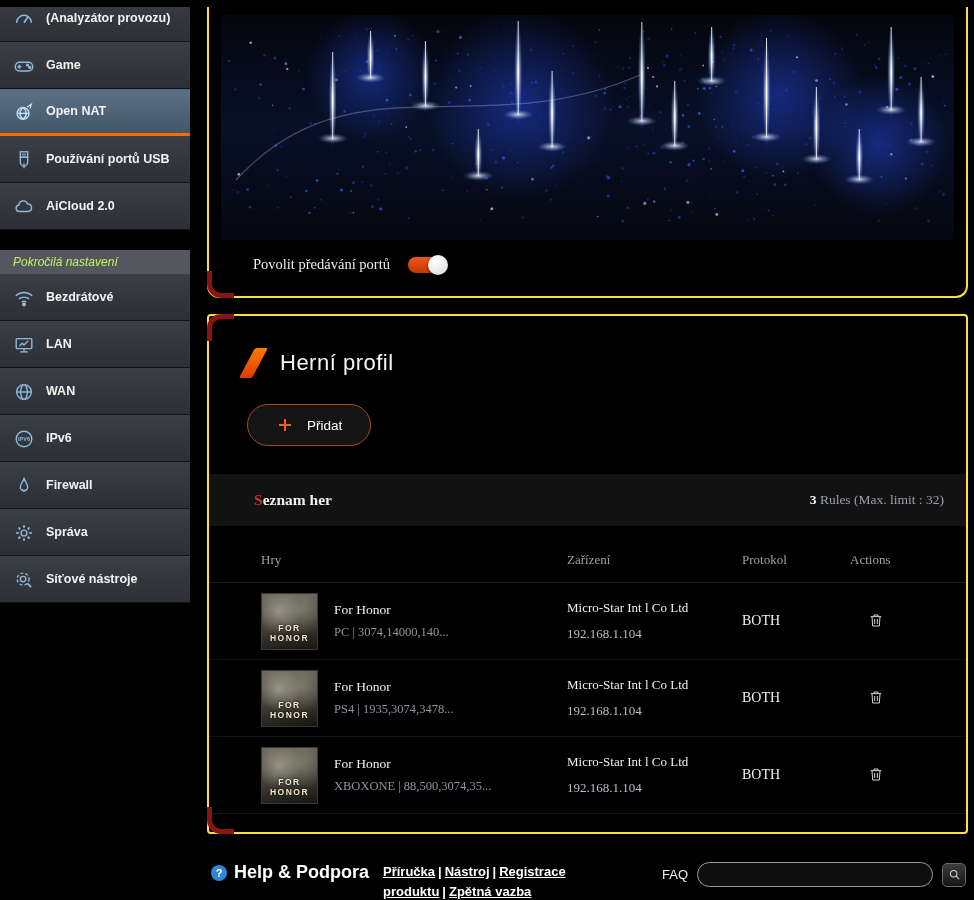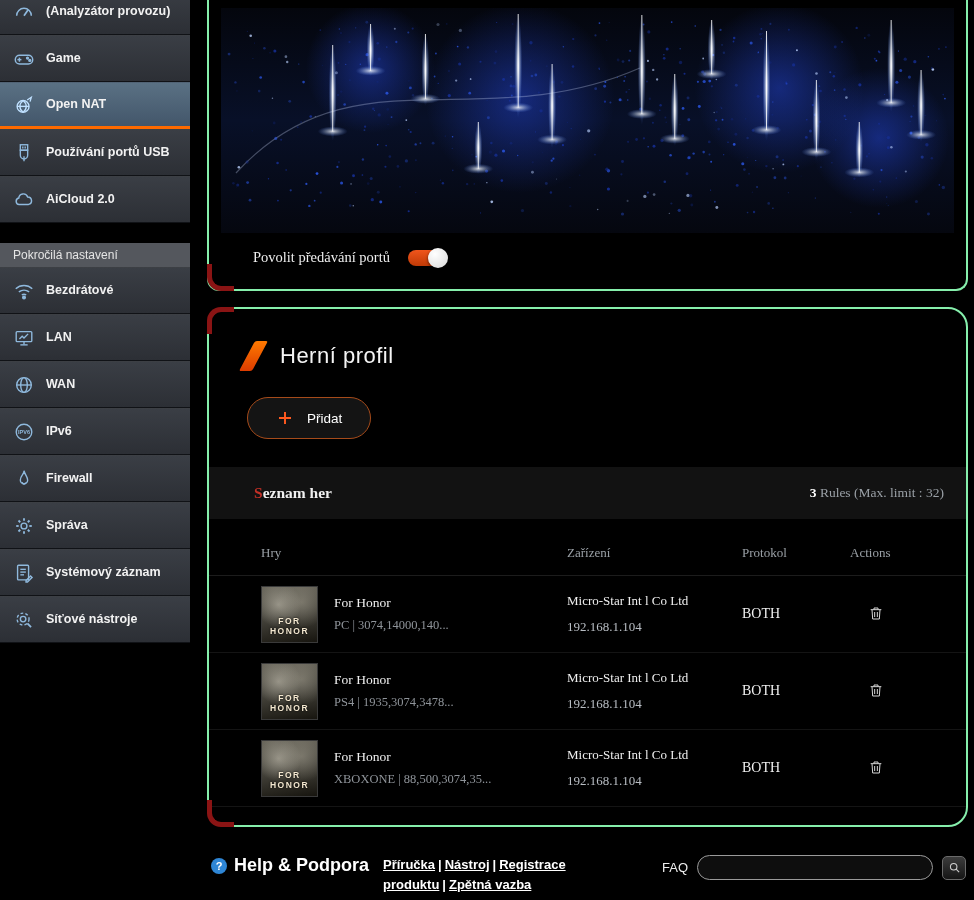--- a/index.html
+++ b/index.html
@@ -1,21 +1,21 @@
 <!DOCTYPE html>
 <html><head>
 <meta charset="utf-8">
 <style>
   * { margin:0; padding:0; box-sizing:border-box; }
   html,body { background:#000; }
   body {
     width:974px; height:900px; overflow:hidden;
     font-family:"Liberation Sans", sans-serif; color:#fff;
   }
-  .layout { display:flex; width:974px; height:676px; }
+  .layout { display:flex; width:974px; height:676px;margin-top:7px; }
 
   
   .sidebar { flex:0 0 190px; width:190px; background:#000; }
   .side-group { overflow:hidden; }
   .side-item {
     display:flex; align-items:center; gap:10px;
     min-height:47px; padding:6px 8px 6px 12px;
     background:linear-gradient(#3a3e45,#2c2f35);
     border-top:1px solid rgba(255,255,255,.08);
     border-bottom:1px solid #101216;
@@ -24,29 +24,29 @@
   .side-item.clipped { margin-top:-12px; }
   .side-item.active {
     background:linear-gradient(#5a7184,#43566a);
     border-bottom:3px solid #ff6a00; color:#bfe0ff;
   }
   .side-item .icon { width:24px; height:24px; flex:0 0 24px; display:flex; align-items:center; justify-content:center; }
   .side-item .icon svg { width:22px; height:22px; }
   .side-label { font-size:12.5px; font-weight:bold; color:#f2f2f2; line-height:1.25; }
   .side-section {
     margin-top:20px; background:#54575d; padding:5px 13px;
-    font-size:12px; color:#e5e5e5;
+    font-size:12px; color:#bef264;font-style:italic;
   }
 
   
   .content { flex:1; padding:0 6px 0 17px; display:flex; flex-direction:column; }
 
   .panel {
     position:relative; background:#000;
-    border:2px solid #86efac; border-radius:20px;
+    border:2px solid #fde047; border-radius:4px;
   }
   .panel::before, .panel::after {
     content:""; position:absolute; width:22px; height:22px;
     border:0 solid #8a1414; pointer-events:none;
   }
   .panel::before { left:-2px; bottom:-2px; border-left-width:5px; border-bottom-width:5px; border-bottom-left-radius:14px; }
   .panel::after  { left:-2px; top:-2px; border-left-width:5px; border-top-width:5px; border-top-left-radius:14px; }
   .panel-top { border-top:none; border-radius:0 0 12px 12px; padding:8px 12px; }
   .panel-top::after { display:none; }
 
@@ -288,32 +288,20 @@
                 <line x1="6" y1="6" x2="7.9" y2="7.9"></line>
                 <line x1="16.1" y1="16.1" x2="18" y2="18"></line>
                 <line x1="6" y1="18" x2="7.9" y2="16.1"></line>
                 <line x1="16.1" y1="7.9" x2="18" y2="6"></line>
               </g>
             </svg>
         </span>
         <span class="side-label">Správa</span>
       </div>
 
-      <div class="side-item">
-        <span class="icon">
-          <svg viewBox="0 0 24 24" fill="none" stroke="currentColor" stroke-width="1.5">
-              <rect x="5" y="3.5" width="12" height="16" rx="1"></rect>
-              <line x1="8" y1="8" x2="14" y2="8"></line>
-              <line x1="8" y1="11" x2="14" y2="11"></line>
-              <line x1="8" y1="14" x2="12" y2="14"></line>
-              <path d="M14.2 20.2l5-5 1.6 1.6-5 5h-1.6z"></path>
-            </svg>
-        </span>
-        <span class="side-label">Systémový záznam</span>
-      </div>
 
       <div class="side-item">
         <span class="icon">
           <svg viewBox="0 0 24 24" fill="none" stroke="currentColor" stroke-width="1.5">
               <circle cx="11" cy="11" r="3"></circle>
               <circle cx="11" cy="11" r="6.5" stroke-dasharray="3 2.4"></circle>
               <path d="M15.7 15.7l4 4" stroke-width="2"></path>
             </svg>
         </span>
         <span class="side-label">Síťové nástroje</span>

